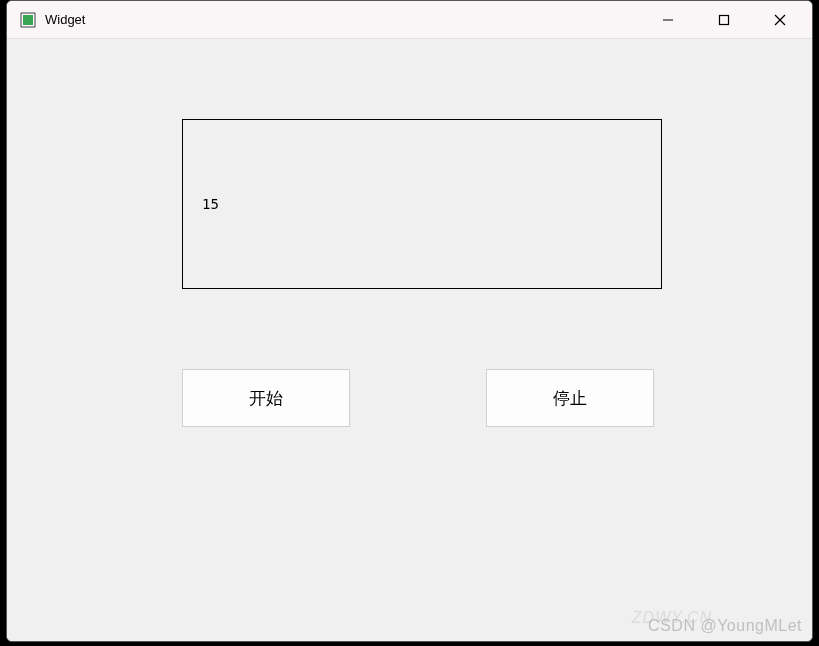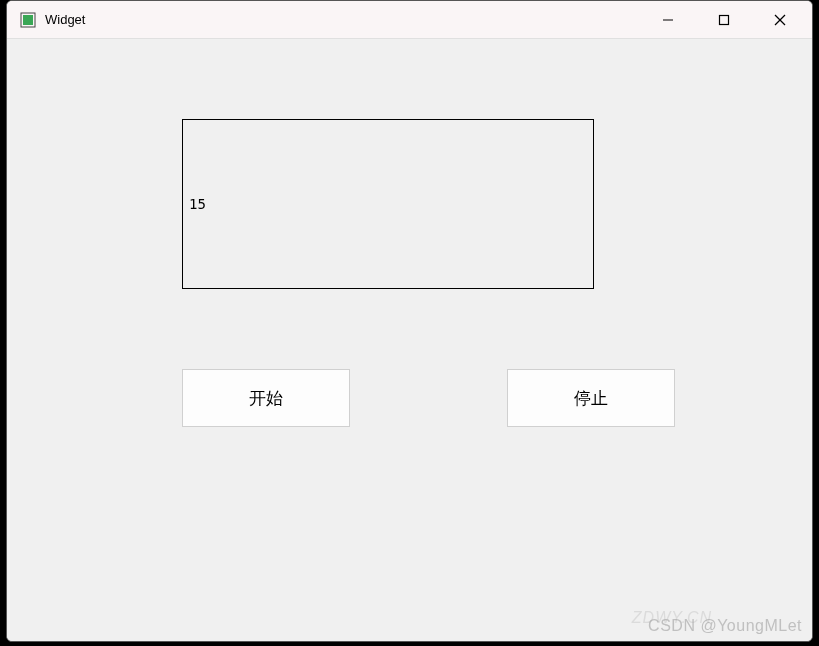--- a/index.html
+++ b/index.html
@@ -70,48 +70,48 @@
     .client-area {
       position: relative;
       width: 100%;
       height: calc(100% - 38px);
       background: #f0f0f0;
     }
     .display-box {
       position: absolute;
       left: 175px;
       top: 80px;
-      width: 412px;
+      width: 480px;
       height: 170px;
       border: 1px solid #000;
       background: transparent;
       display: flex;
       align-items: center;
-      padding-left: 6px;
+      padding-left: 19px;
       font-size: 14px;
       color: #000;
       font-family: "SimSun", monospace;
     }
     .btn {
       position: absolute;
       width: 168px;
       height: 58px;
       background: #fdfdfd;
       border: 1px solid #d0d0d0;
       font-size: 17px;
       color: #000;
       cursor: pointer;
       font-family: "Microsoft YaHei", sans-serif;
     }
     .btn-start {
       left: 175px;
       top: 330px;
     }
     .btn-stop {
-      left: 500px;
+      left: 479px;
       top: 330px;
     }
     .watermark {
       position: absolute;
       right: 10px;
       bottom: 6px;
       font-size: 16px;
       color: rgba(160,160,160,0.6);
       pointer-events: none;
       letter-spacing: 0.5px;

